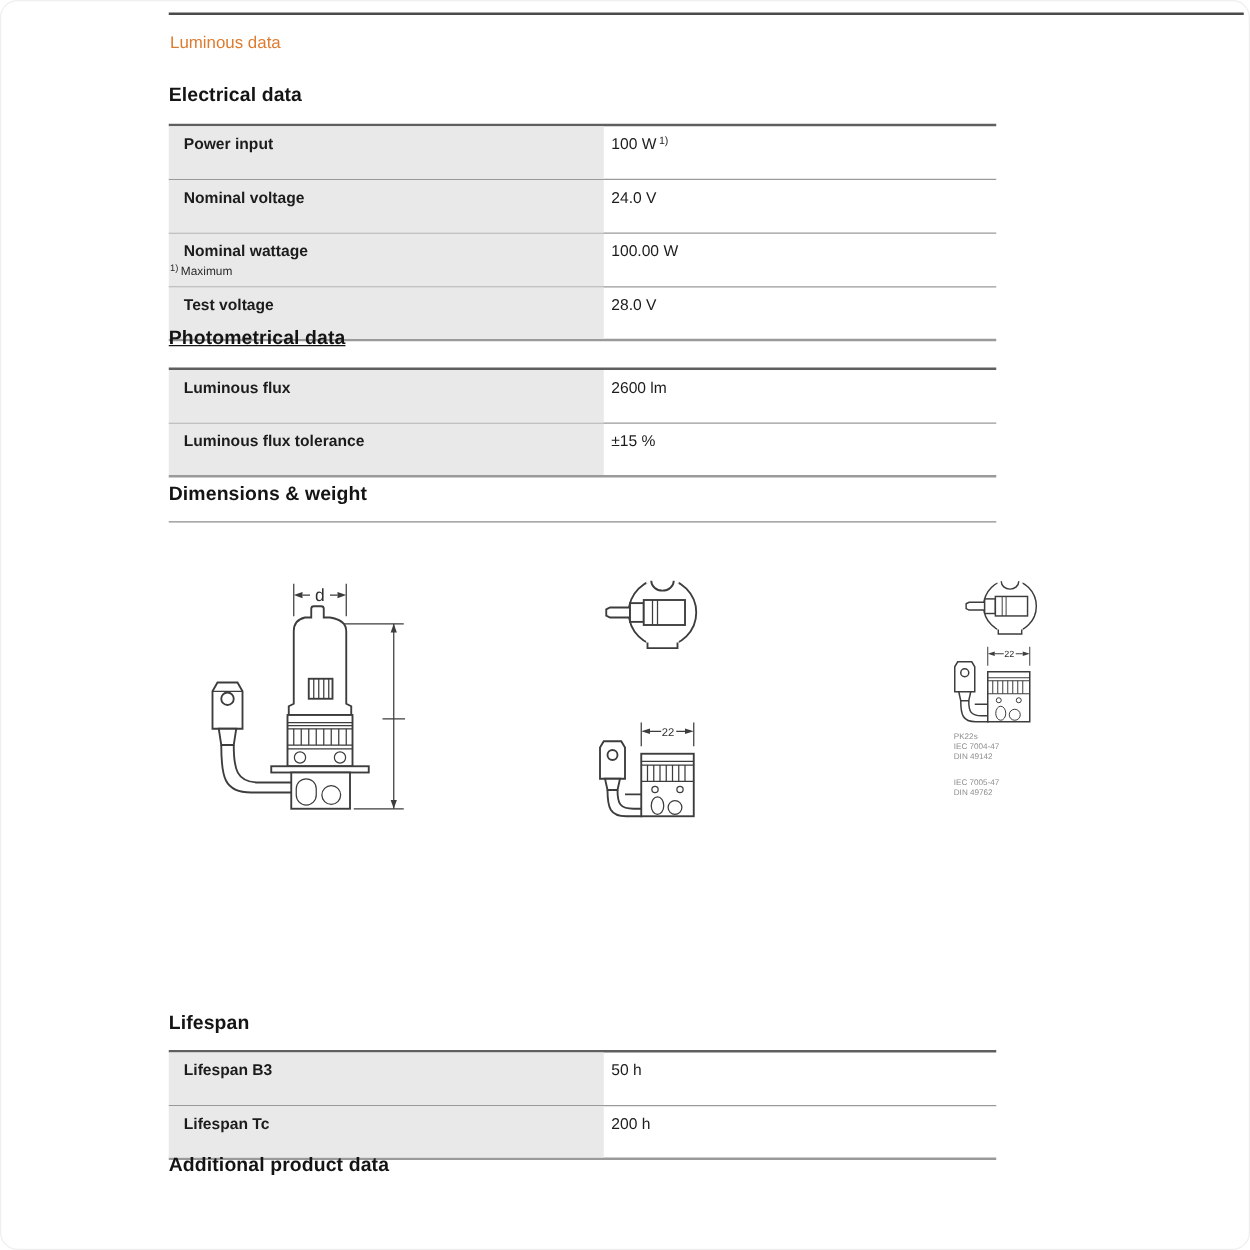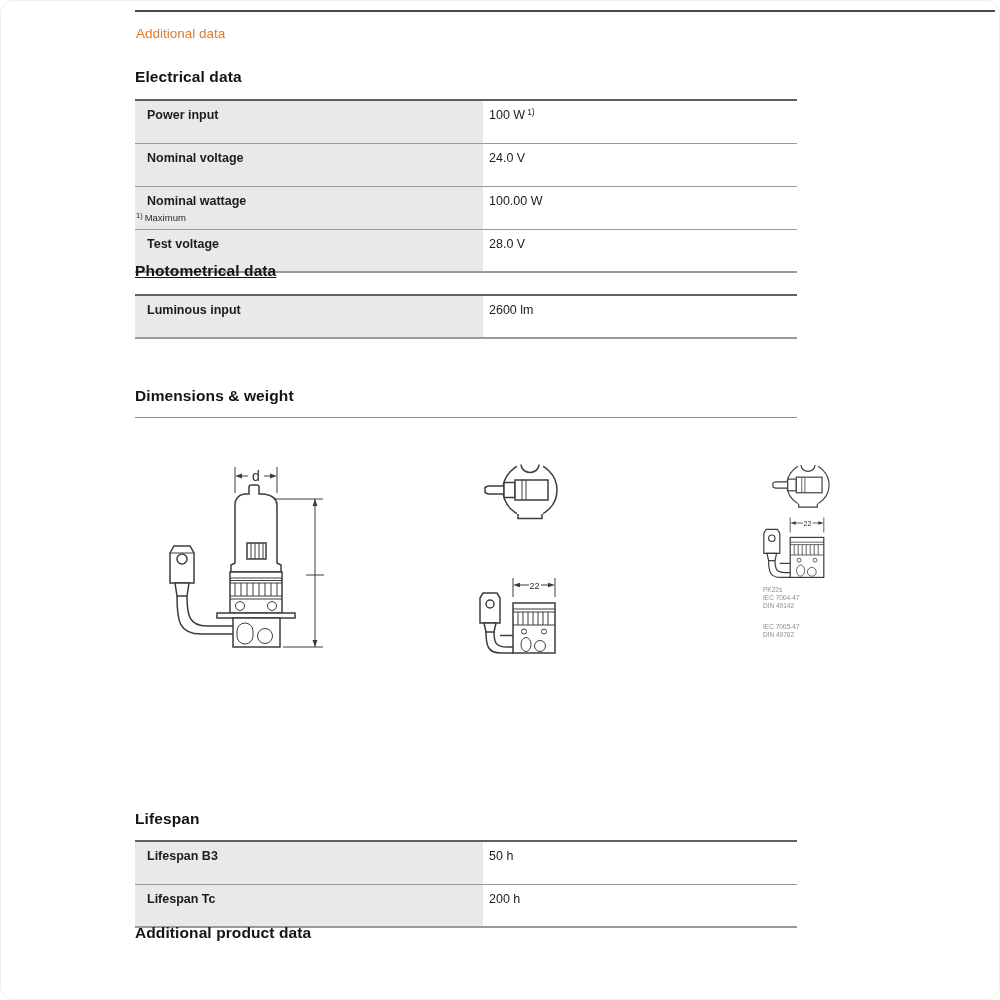--- a/index.html
+++ b/index.html
@@ -30,21 +30,21 @@
   .diagrams text{fill:#2e2e2e;font-family:"Liberation Sans",sans-serif;}
   .standards{position:absolute;left:763px;top:586px;font-size:6.5px;line-height:8px;color:#8d8d8d;}
   .standards .blk{margin-bottom:13px;}
 </style>
 </head>
 <body>
 
 <div class="canvas">
 
   <div class="topline"></div>
-  <div class="techlabel">Additional data</div>
+  <div class="techlabel">Luminous data</div>
 
   <div class="h2" style="top:68px;">Electrical data</div>
   <div class="spec-table" style="top:99px;">
     <div class="srow">
       <div class="slabel">Power input</div>
       <div class="svalue"><span>100 W</span><span class="sup">1)</span></div>
     </div>
     <div class="srow">
       <div class="slabel">Nominal voltage</div>
       <div class="svalue">24.0 V</div>
@@ -58,22 +58,26 @@
       <div class="svalue">28.0 V</div>
     </div>
   </div>
   <div class="footnote">
     <span class="fsup">1)</span><span>Maximum</span>
   </div>
 
   <div class="h2" style="top:262px;text-decoration:underline;">Photometrical data</div>
   <div class="spec-table" style="top:294px;">
     <div class="srow">
-      <div class="slabel">Luminous input</div>
+      <div class="slabel">Luminous flux</div>
       <div class="svalue">2600 lm</div>
+    </div>
+    <div class="srow">
+      <div class="slabel">Luminous flux tolerance</div>
+      <div class="svalue">±15 %</div>
     </div>
   </div>
 
   <div class="h2" style="top:387px;">Dimensions &amp; weight</div>
   <div class="rule"></div>
 
   <svg class="diagrams" viewBox="0 0 715 250">
     <defs>
       <g id="topview">
         <circle cx="65" cy="42" r="27" class="lnw" stroke-width="2"></circle>

